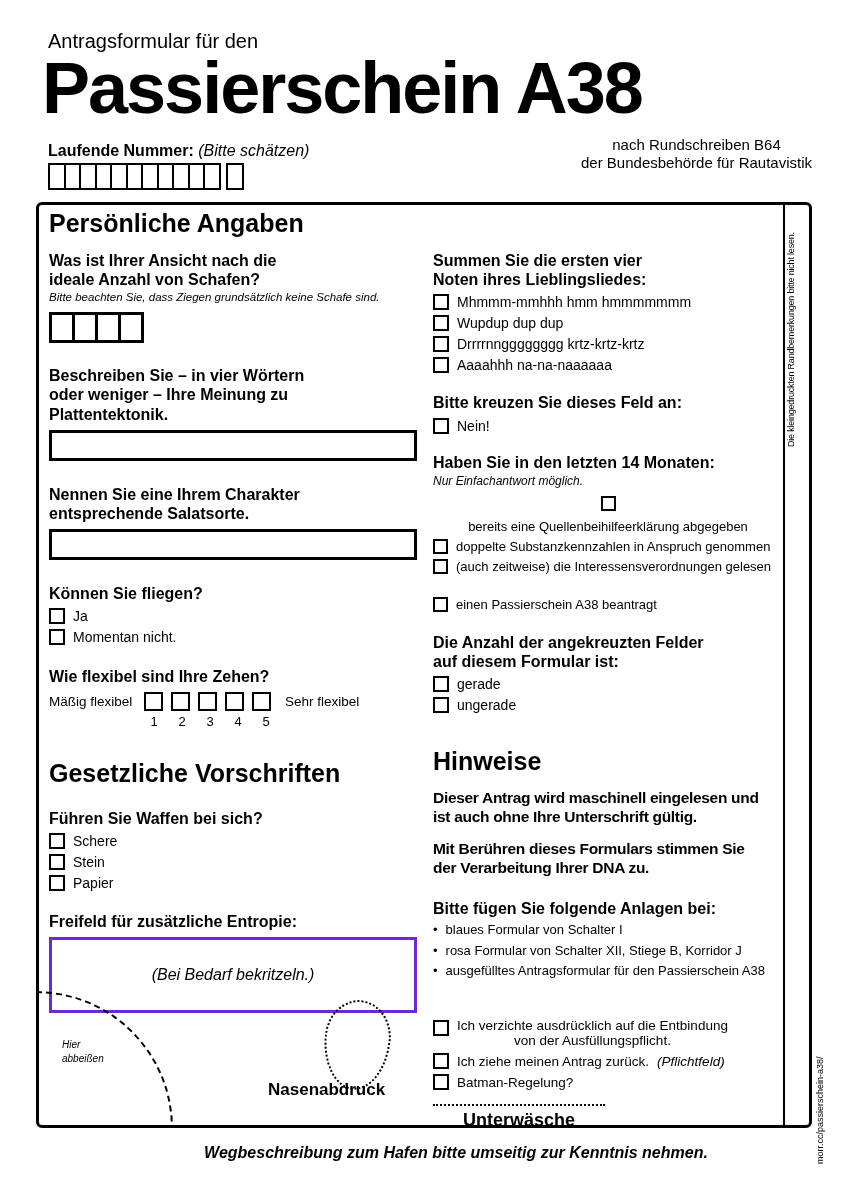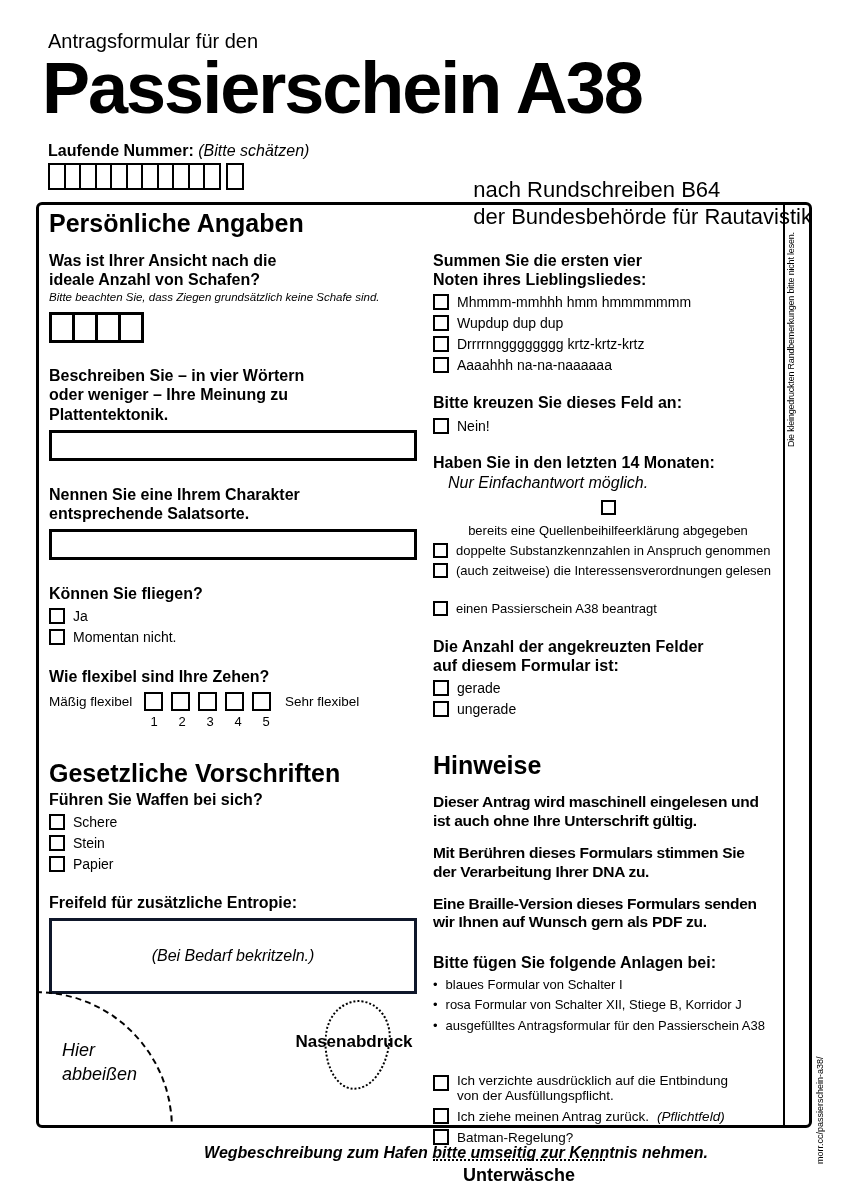--- a/index.html
+++ b/index.html
@@ -10,21 +10,21 @@
   .pretitle{position:absolute;left:48px;top:30px;font-size:20px;}
   .bigtitle{position:absolute;left:42px;top:52px;font-size:72px;font-weight:bold;
             letter-spacing:-2px;line-height:1;white-space:nowrap;}
   .serialrow{position:absolute;left:48px;top:142px;font-size:16px;}
   .serialrow .lbl{font-weight:bold;}
   .serialrow .hint{font-style:italic;}
   .serialgrid{position:absolute;left:48px;top:163px;display:flex;}
   .scell{width:14px;height:23px;border:2.5px solid #000;margin-left:-2.5px;background:#fff;}
   .scell:first-child{margin-left:0;}
   .scell.sep{margin-left:5px;}
-  .authority{position:absolute;right:36px;top:136px;text-align:left;font-size:22px;line-height:1.22;margin-top:41px;}
+  .authority{position:absolute;right:36px;top:136px;text-align:center;font-size:15px;line-height:1.22;}
 
   
   .formbox{position:absolute;left:36px;top:202px;width:770px;height:920px;
            border:3px solid #000;border-radius:6px;}
   .divider{position:absolute;left:744px;top:0;bottom:0;width:2px;background:#000;}
   .marginnote{position:absolute;left:747px;top:4px;height:238px;width:24px;
               font-size:9px;letter-spacing:-0.2px;white-space:nowrap;
               writing-mode:vertical-rl;transform:rotate(180deg);text-align:left;}
 
   .col{position:absolute;top:4px;}
@@ -45,42 +45,42 @@
   .bcell{width:20px;height:25px;border:3px solid #000;margin-left:-3px;background:#fff;}
   .bcell:first-child{margin-left:0;}
 
   .flexrow{display:flex;align-items:center;margin-top:6px;font-size:13.5px;}
   .flexrow .minlbl{width:95px;flex:none;}
   .fbox{width:15px;height:15px;border:2.5px solid #000;margin-right:8px;flex:none;background:#fff;}
   .maxlbl{margin-left:6px;}
   .numrow{display:flex;margin-left:95px;margin-top:3px;font-size:13px;}
   .numrow span{width:20px;margin-right:8px;text-align:center;flex:none;}
 
-  .entropybox{height:70px;border:3px solid #0f172a;margin-top:5px;display:flex;
+  .entropybox{height:70px;border:3px solid #6d28d9;margin-top:5px;display:flex;
               align-items:center;justify-content:center;font-style:italic;font-size:16px;background:#fff;}
 
   .note{font-weight:bold;font-size:15.5px;letter-spacing:-0.3px;line-height:1.22;margin-top:13px;}
   .note span{display:block;white-space:nowrap;}
   .bullet{display:flex;gap:8px;margin-top:4px;font-size:13px;align-items:flex-start;}
   .bullet .dot{font-size:13px;line-height:1.3;}
 
-  .decl{font-size:13.5px;}
+  .decl{font-size:13.5px;text-align:center;}
   .decl .ital{font-style:italic;}
   .dline{width:172px;border-top:2px dotted #000;margin-top:14px;}
   .underwear{font-weight:bold;font-size:18px;margin-top:4px;margin-left:30px;}
 
   
   .biteclip{position:absolute;left:36px;top:991px;width:139px;height:137px;overflow:hidden;}
   .bitecircle{position:absolute;left:-137px;top:0;width:270px;height:270px;
               border:2.5px dashed #000;border-radius:50%;}
-  .bitelabel{position:absolute;left:62px;top:1038px;font-style:italic;font-size:18px;line-height:1.35;}
+  .bitelabel{position:absolute;left:62px;top:1038px;font-style:italic;font-size:10px;line-height:1.35;}
   .nose{position:absolute;left:324px;top:1000px;width:62px;height:86px;
         border:2.5px dotted #000;border-radius:50% 50% 50% 50% / 42% 42% 58% 58%;
         transform:rotate(6deg);}
-  .noselabel{position:absolute;left:268px;top:1032px;width:172px;text-align:center;
+  .noselabel{position:absolute;left:268px;top:1080px;width:172px;
              font-weight:bold;font-size:17px;}
 
   
   .footerurl{position:absolute;left:815px;top:1038px;height:126px;font-size:9px;
              white-space:nowrap;writing-mode:vertical-rl;transform:rotate(180deg);}
   .footernote{position:absolute;left:0;top:1144px;width:848px;text-align:center;
               font-weight:bold;font-style:italic;font-size:16px;padding-left:32px;}
 </style>
 </head>
 <body>
@@ -171,21 +171,21 @@
       <div class="numrow">
         <span>1</span>
         <span>2</span>
         <span>3</span>
         <span>4</span>
         <span>5</span>
       </div>
 
       <h2 style="margin-top:30px;">Gesetzliche Vorschriften</h2>
 
-      <div class="qtitle" style="margin-top:2px;">
+      <div class="qtitle" style="margin-top:21px;">
         <span>Führen Sie Waffen bei sich?</span>
       </div>
       <div class="opt">
         <span class="cb"></span>
         <span>Schere</span>
       </div>
       <div class="opt">
         <span class="cb"></span>
         <span>Stein</span>
       </div>
@@ -228,21 +228,21 @@
         <span>Bitte kreuzen Sie dieses Feld an:</span>
       </div>
       <div class="opt">
         <span class="cb"></span>
         <span>Nein!</span>
       </div>
 
       <div class="qtitle" style="margin-top:19px;">
         <span>Haben Sie in den letzten 14 Monaten:</span>
       </div>
-      <div class="smallhint" style="font-size:16px;margin-left:15px;">Nur Einfachantwort möglich.</div>
+      <div class="smallhint" style="font-size:12px;">Nur Einfachantwort möglich.</div>
       <div class="opt" style="font-size:13px;margin-top:8px;flex-direction:column;">
         <span class="cb sm"></span>
         <span>bereits eine Quellenbeihilfeerklärung abgegeben</span>
       </div>
       <div class="opt" style="font-size:13px;">
         <span class="cb sm"></span>
         <span>doppelte Substanzkennzahlen in Anspruch genommen</span>
       </div>
       <div class="opt" style="font-size:13px;">
         <span class="cb sm"></span>
@@ -268,24 +268,20 @@
 
       <h2 style="margin-top:34px;">Hinweise</h2>
 
       <div class="note">
         <span>Dieser Antrag wird maschinell eingelesen und</span>
         <span>ist auch ohne Ihre Unterschrift gültig.</span>
       </div>
       <div class="note">
         <span>Mit Berühren dieses Formulars stimmen Sie</span>
         <span>der Verarbeitung Ihrer DNA zu.</span>
-      </div>
-      <div class="note">
-        <span>Eine Braille-Version dieses Formulars senden</span>
-        <span>wir Ihnen auf Wunsch gern als PDF zu.</span>
       </div>
 
       <div class="qtitle" style="margin-top:21px;">
         <span>Bitte fügen Sie folgende Anlagen bei:</span>
       </div>
       <div class="bullet">
         <span class="dot">•</span>
         <span>blaues Formular von Schalter I</span>
       </div>
       <div class="bullet">

